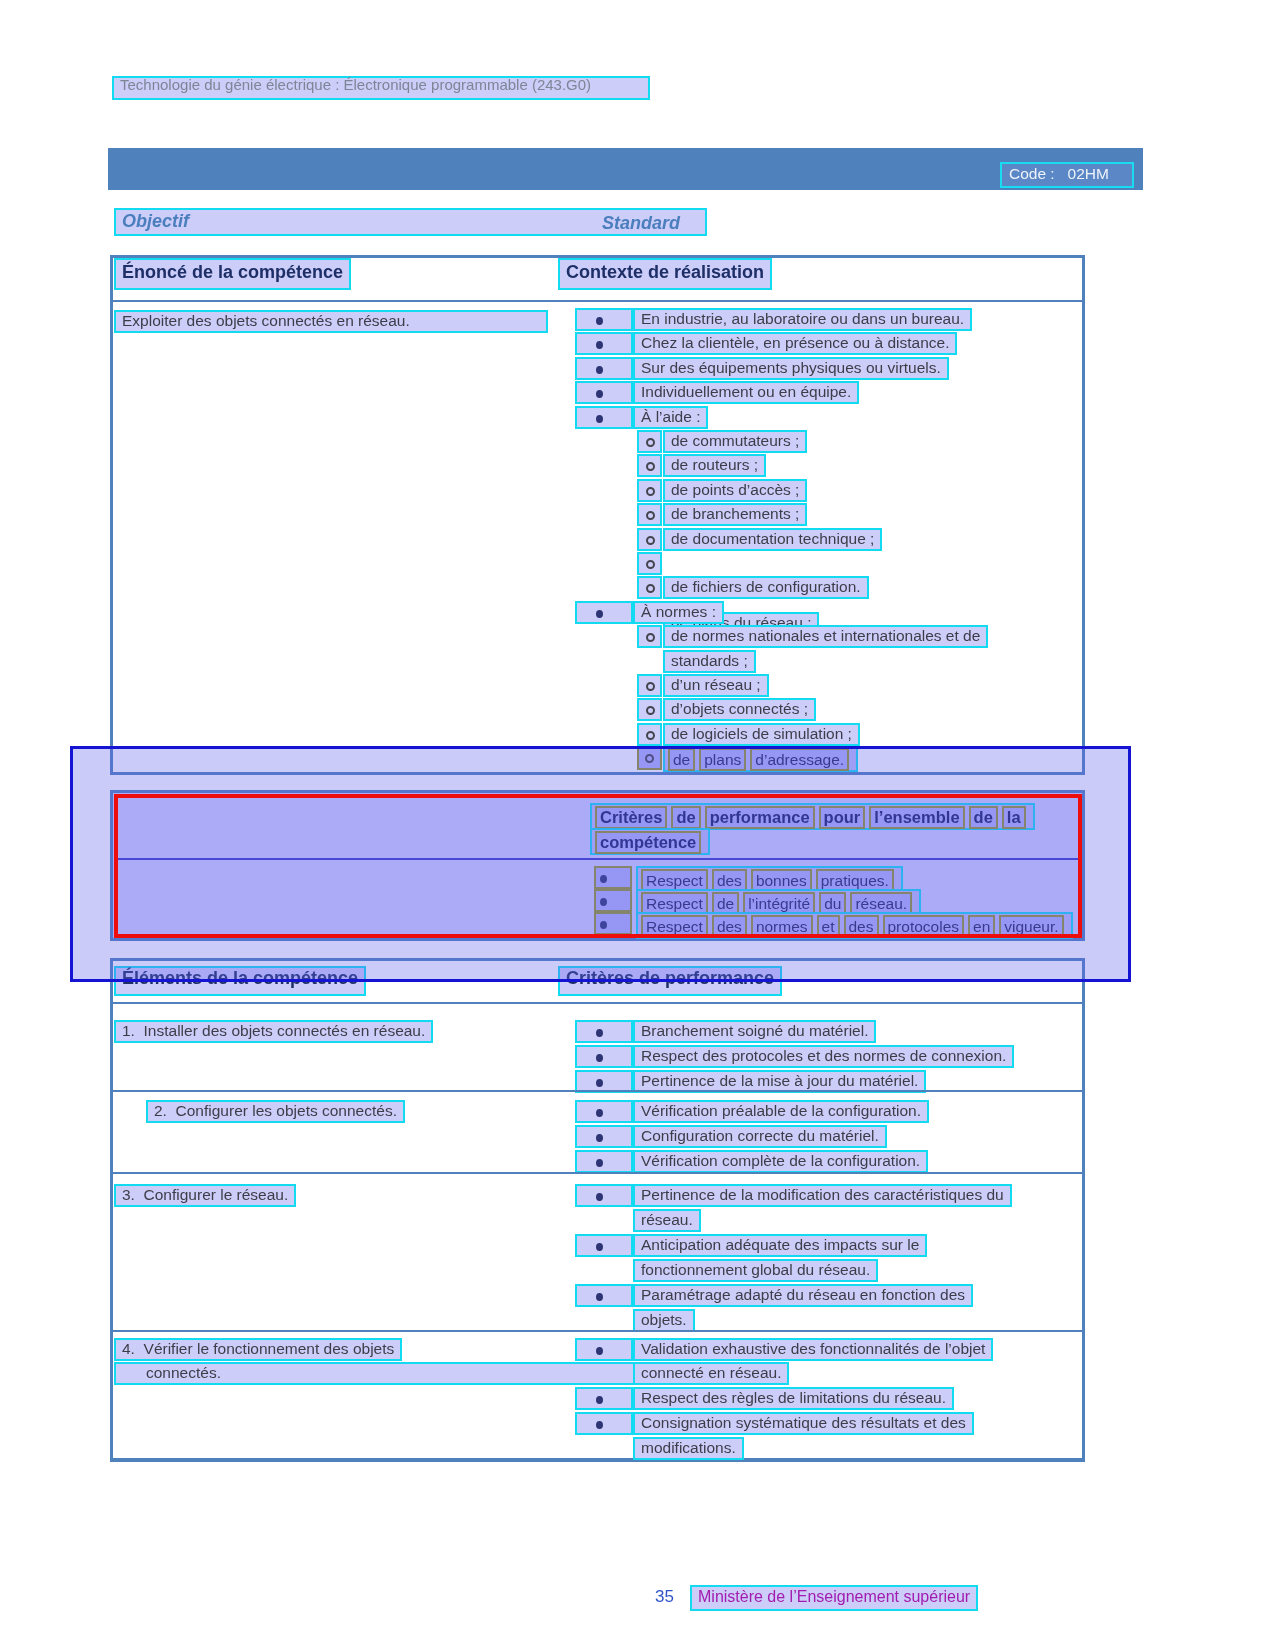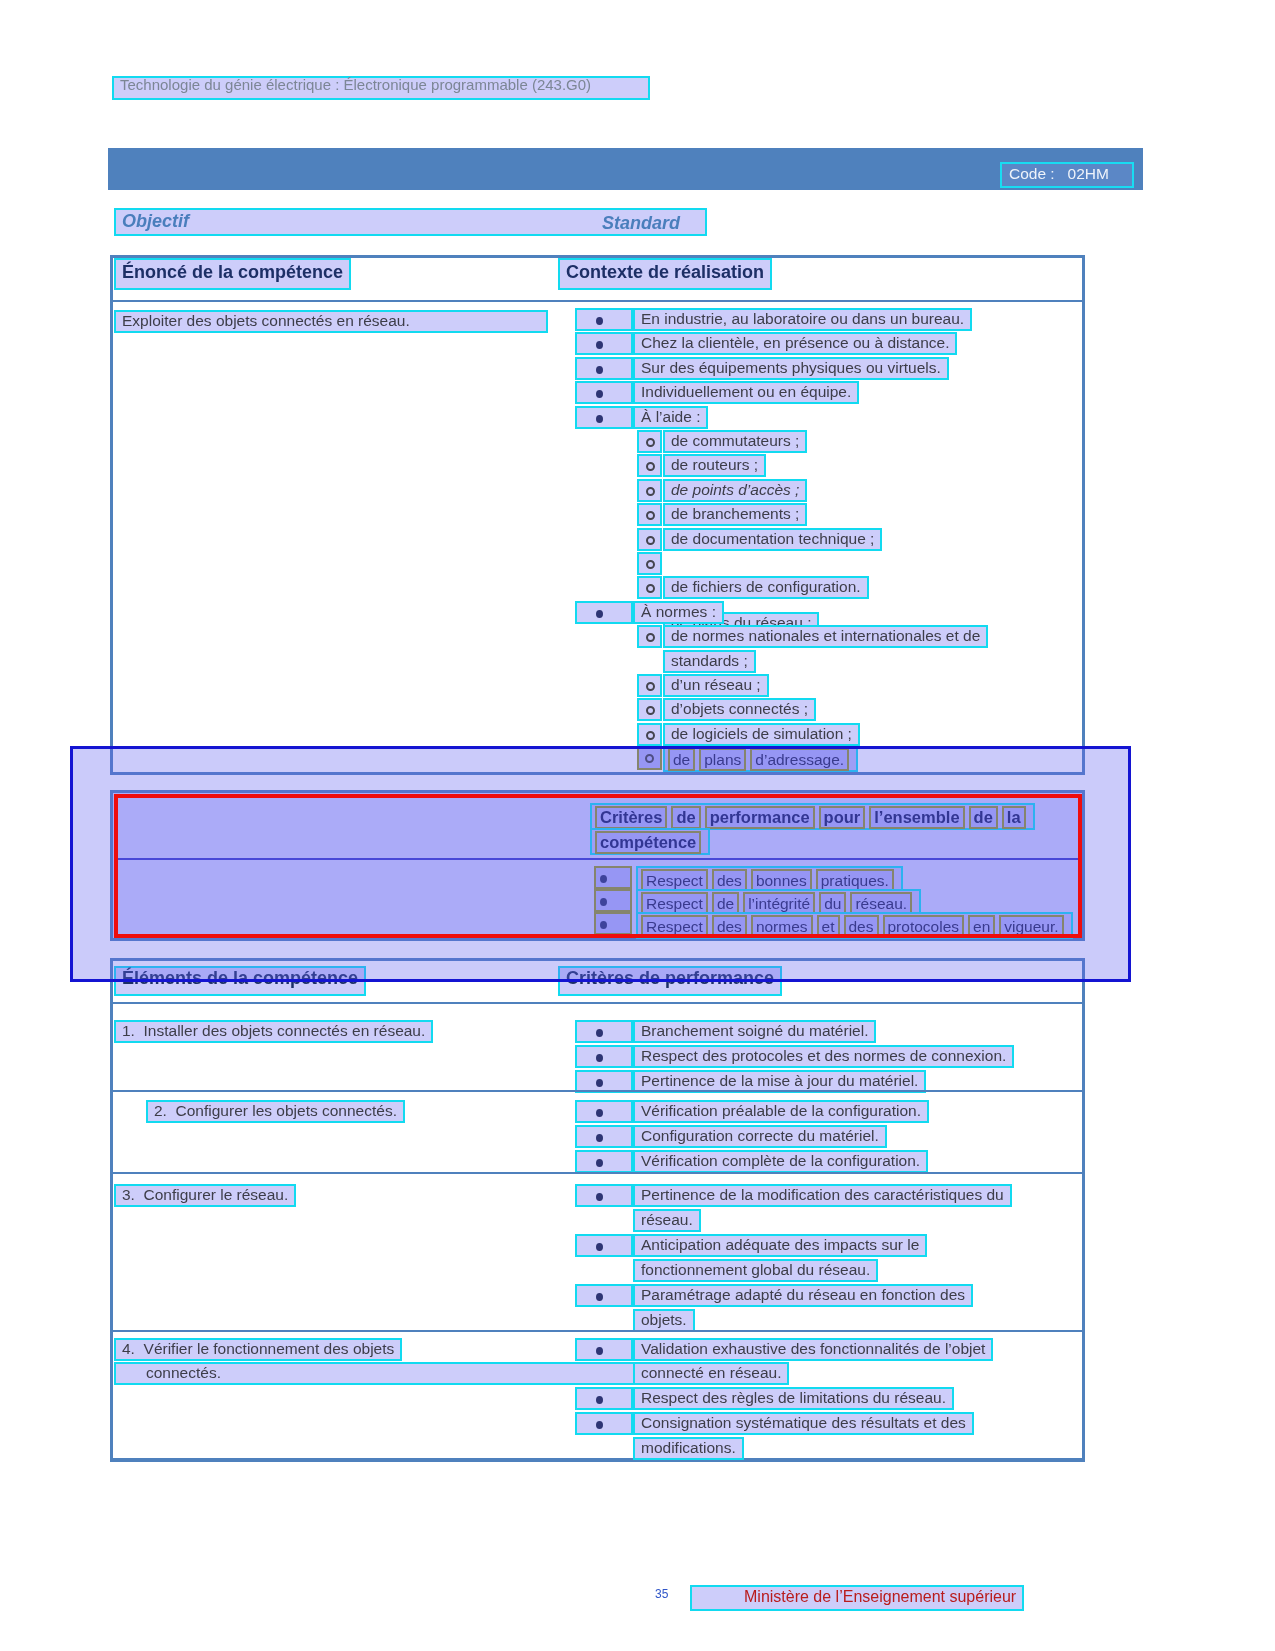--- a/index.html
+++ b/index.html
@@ -64,23 +64,23 @@
   #t3{left:110px;top:958px;width:975px;height:504px;border-bottom-width:4px;}
   #t3hdrule{left:113px;top:1002px;width:969px;}
   #t3h1{left:114px;top:966px;}
   #t3h2{left:558px;top:966px;}
 
   #overlay{position:absolute;left:70px;top:746px;width:1061px;height:236px;
            background:rgba(96,96,240,0.33);border:3px solid #1414d2;box-sizing:border-box;z-index:40;}
   #redbox{position:absolute;left:114px;top:794px;width:968px;height:144px;
           border:4px solid #ee0d0d;box-sizing:border-box;z-index:45;}
 
-  #pagenum{position:absolute;left:655px;top:1587px;color:#2f55c8;font-size:12px;text-align:center;}
+  #pagenum{position:absolute;left:655px;top:1587px;color:#2f55c8;font-size:17px;text-align:center;}
   #footerbox{left:690px;top:1585px;height:26px;}
-  #footerbox .tx{color:#b91c1c;font-size:16px;top:-2px;margin-left:46px;}
+  #footerbox .tx{color:#a21caf;font-size:16px;top:-2px;}
 </style>
 </head>
 <body>
 
 <div id="page">
 
   <div class="hl" id="titlebox">
     <span class="tx">Technologie du génie électrique : Électronique programmable (243.G0)</span>
   </div>
 
@@ -135,21 +135,21 @@
     <span class="hl" style="left: 633px; top: 357px;"><span class="tx">Sur des équipements physiques ou virtuels.</span></span>
     <span class="hl bulbox" style="left: 575px; top: 381px;"><span class="dot"></span></span>
     <span class="hl" style="left: 633px; top: 381px;"><span class="tx">Individuellement ou en équipe.</span></span>
     <span class="hl bulbox" style="left: 575px; top: 406px;"><span class="dot"></span></span>
     <span class="hl" style="left: 633px; top: 406px;"><span class="tx">À l’aide :</span></span>
     <span class="hl cbox" style="left: 637px; top: 430px;"><span class="circ"></span></span>
     <span class="hl" style="left: 663px; top: 430px;"><span class="tx">de commutateurs ;</span></span>
     <span class="hl cbox" style="left: 637px; top: 454px;"><span class="circ"></span></span>
     <span class="hl" style="left: 663px; top: 454px;"><span class="tx">de routeurs ;</span></span>
     <span class="hl cbox" style="left: 637px; top: 479px;"><span class="circ"></span></span>
-    <span class="hl" style="left: 663px; top: 479px; font-style: italic;"><span class="tx">de points d’accès ;</span></span>
+    <span class="hl" style="left: 663px; top: 479px;"><span class="tx">de points d’accès ;</span></span>
     <span class="hl cbox" style="left: 637px; top: 503px;"><span class="circ"></span></span>
     <span class="hl" style="left: 663px; top: 503px;"><span class="tx">de branchements ;</span></span>
     <span class="hl cbox" style="left: 637px; top: 528px;"><span class="circ"></span></span>
     <span class="hl" style="left: 663px; top: 528px;"><span class="tx">de documentation technique ;</span></span>
     <span class="hl cbox" style="left: 637px; top: 552px;"><span class="circ"></span></span>
     <span class="hl" style="left: 663px; top: 568px; margin-top: 44px;"><span class="tx">de plans du réseau ;</span></span>
     <span class="hl cbox" style="left: 637px; top: 576px;"><span class="circ"></span></span>
     <span class="hl" style="left: 663px; top: 576px;"><span class="tx">de fichiers de configuration.</span></span>
     <span class="hl bulbox" style="left: 575px; top: 601px;"><span class="dot"></span></span>
     <span class="hl" style="left: 633px; top: 601px;"><span class="tx">À normes :</span></span>

